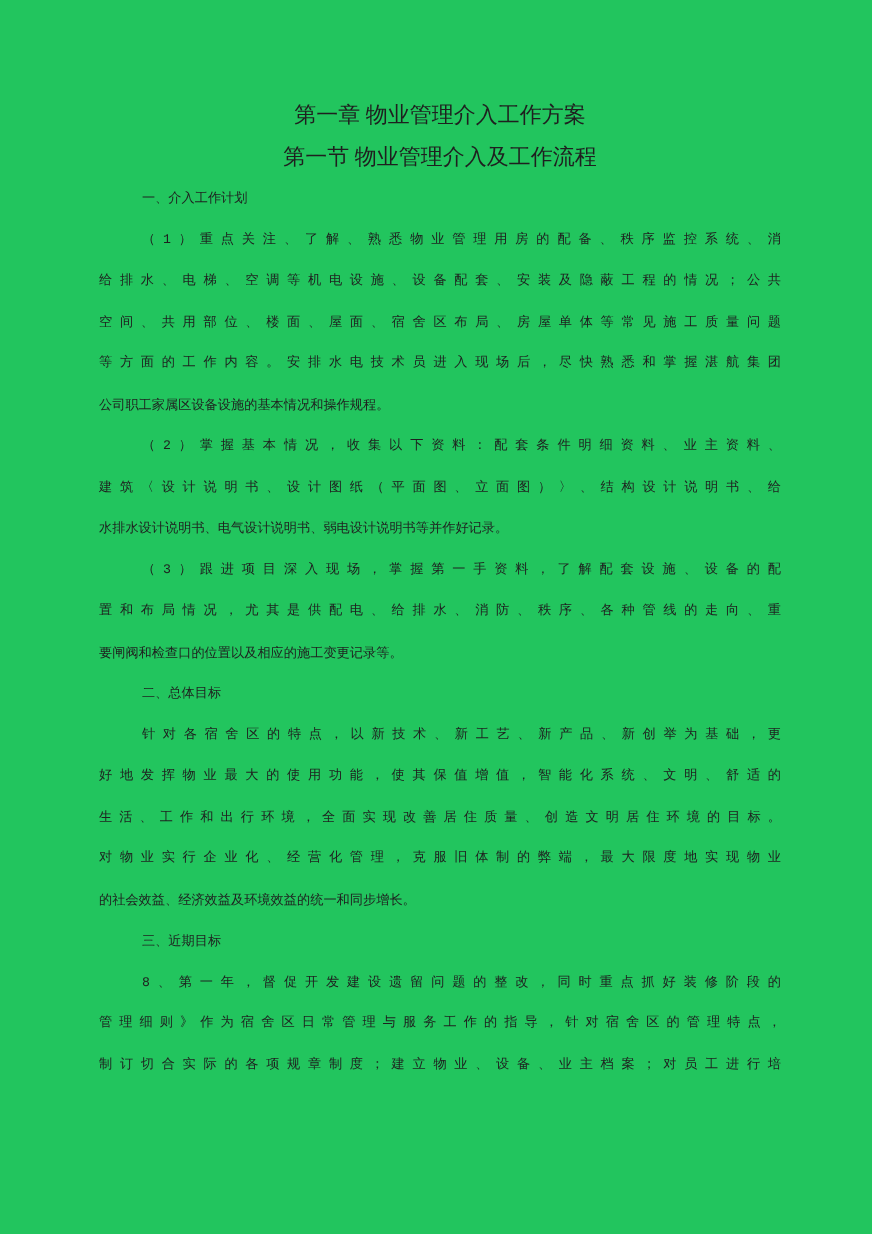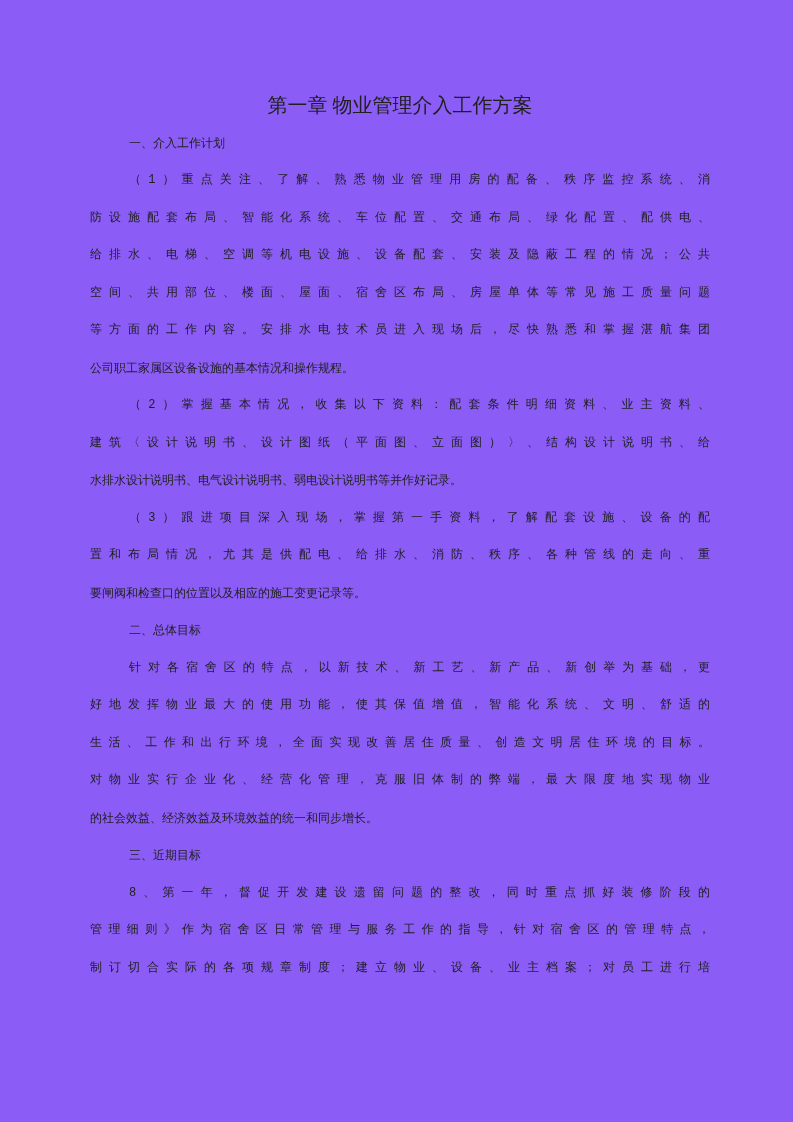--- a/index.html
+++ b/index.html
@@ -4,21 +4,21 @@
 <style>
   html, body {
     margin: 0;
     padding: 0;
     background: #ffffff;
   }
   .page {
     position: relative;
     width: 793px;
     height: 1122px;
-    background: #8b5cf6;
+    background: #22c55e;
     overflow: hidden;
     font-family: "Liberation Serif", "DejaVu Serif", serif;
     color: #1f1f1f;
   }
   .text-column {
     position: absolute;
     left: 90px;
     top: 87px;
     width: 620px;
   }
@@ -46,27 +46,27 @@
     text-indent: 0;
   }
   .block { margin: 0; padding: 0; }
 </style>
 </head>
 <body>
 
 <div class="page">
   <div class="text-column">
     <div class="line title-line">第一章 物业管理介入工作方案</div>
+    <div class="line title-line">第一节 物业管理介入及工作流程</div>
     <div id="blocks">
         <div class="block">
           <div class="line indent">一、介入工作计划</div>
         </div>
         <div class="block">
           <div class="line indent fill">（1）重点关注、了解、熟悉物业管理用房的配备、秩序监控系统、消</div>
-          <div class="line fill">防设施配套布局、智能化系统、车位配置、交通布局、绿化配置、配供电、</div>
           <div class="line fill">给排水、电梯、空调等机电设施、设备配套、安装及隐蔽工程的情况；公共</div>
           <div class="line fill">空间、共用部位、楼面、屋面、宿舍区布局、房屋单体等常见施工质量问题</div>
           <div class="line fill">等方面的工作内容。安排水电技术员进入现场后，尽快熟悉和掌握湛航集团</div>
           <div class="line">公司职工家属区设备设施的基本情况和操作规程。</div>
         </div>
         <div class="block">
           <div class="line indent fill">（2）掌握基本情况，收集以下资料：配套条件明细资料、业主资料、</div>
           <div class="line fill">建筑〈设计说明书、设计图纸（平面图、立面图）〉、结构设计说明书、给</div>
           <div class="line">水排水设计说明书、电气设计说明书、弱电设计说明书等并作好记录。</div>
         </div>

